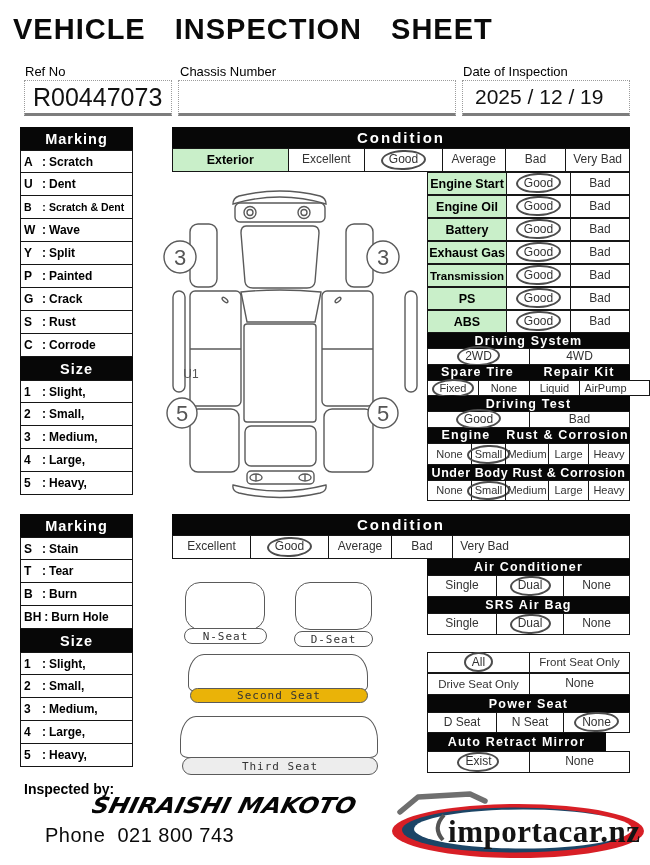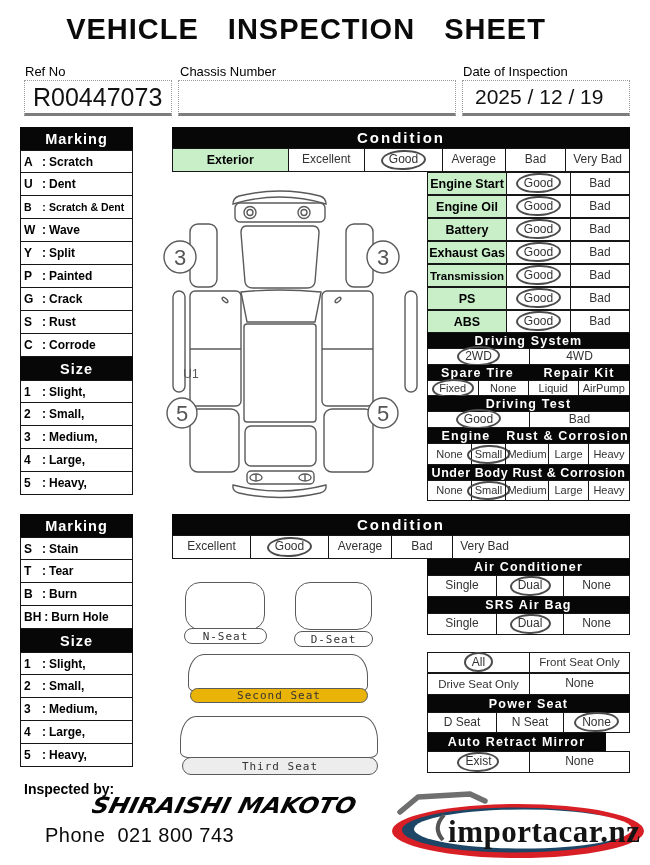--- a/index.html
+++ b/index.html
@@ -1,39 +1,39 @@
 <!DOCTYPE html>
 <html><head>
 <meta charset="utf-8">
 <style>
 *{box-sizing:border-box;margin:0;padding:0}
 body{background:#fff;font-family:"Liberation Sans",sans-serif}
 .sheet{position:relative;width:650px;height:865px;background:#fff;color:#111;overflow:hidden}
 .abs{position:absolute}
-.title{position:absolute;left:0;top:13px;width:612px;text-align:center;font-size:29px;font-weight:bold;letter-spacing:1px;word-spacing:20px;color:#0a0a0a}
+.title{position:absolute;left:13px;top:13px;width:612px;font-size:29px;font-weight:bold;letter-spacing:1px;word-spacing:20px;color:#0a0a0a}
 .flabel{position:absolute;font-size:13px;color:#000}
 .fbox{position:absolute;background:#fff;border:1px dotted #9c9c9c;border-bottom:3px solid #7d7d7d;display:flex;align-items:center;padding-left:8px}
 .bar{position:absolute;background:#070707;color:#fff;display:flex;align-items:center;justify-content:center;font-weight:bold}
 .condbar{font-size:15px;letter-spacing:2px}
 .shdr{font-size:12.5px;letter-spacing:1.2px}
 .tblrow{position:absolute;display:flex;border:1px solid #161616;background:#fff}
 .cell{display:flex;align-items:center;justify-content:center;border-left:1px solid #161616;height:100%;font-size:12px;color:#333;white-space:nowrap;overflow:visible}
 .cell:first-child{border-left:none}
 .green{background:#c9efc9;color:#000;font-weight:bold;font-size:12.5px}
 .opt{position:relative}
 .t{position:relative;display:inline-block;line-height:1.1;padding:0 2px}
 .circled .t::after{content:"";position:absolute;left:-0.5em;right:-0.5em;top:-0.3em;bottom:-0.3em;border:2.8px solid #4c4c4c;border-radius:50%;transform:rotate(-2deg);pointer-events:none}
 .legend{position:absolute;width:113px}
 .lhdr{height:23px;background:#070707;color:#fff;font-size:14.5px;font-weight:bold;display:flex;align-items:center;justify-content:center;letter-spacing:1px}
 .lrow{height:23px;border:1px solid #161616;border-top:none;display:flex;align-items:center;background:#fff;font-weight:bold;font-size:12px;padding-left:3px;white-space:nowrap;overflow:hidden;color:#000}
 .lrow.first{border-top:1px solid #161616}
 .lcode{min-width:15px}
 .lcolon{width:10px;text-align:center}
 .lcolon::before{content:":"}
-.hsplit{display:flex;width:100%;height:100%;align-items:center}
+.hsplit{display:flex;width:100%;height:100%;}
 .hsplit span{display:block;text-align:center}
 .seatback{position:absolute;border:1.4px solid #5a5a5a;background:#fff}
 .seatbar{position:absolute;border:1.4px solid #5a5a5a;background:#fff;display:flex;align-items:center;justify-content:center;font-size:11px;letter-spacing:1px;color:#333;font-family:"DejaVu Sans Mono",monospace;border-radius:9px}
 .sig{position:absolute;overflow:hidden;height:28px}
 .sig span{display:inline-block;font-family:"DejaVu Sans",sans-serif;font-style:italic;font-weight:bold;font-size:24px;white-space:nowrap;transform:skewX(-14deg) scaleY(0.92);color:#050505}
 .phone{position:absolute;font-size:20px;color:#0a0a0a;white-space:pre;letter-spacing:0.5px}
 .insp{position:absolute;font-size:14px;font-weight:bold;color:#000000}
 
 .w115{width:115px}.w77{width:77px}.w78{width:78px}.w63{width:63px}.w61{width:61px}.w64{width:64px}
 .w62f{flex:1}.w101{width:101px}.w50{width:50px}.w51{width:51px}.w52{width:52px}
@@ -227,21 +227,21 @@
     <div class="cell opt w62f">
         <span class="t">4WD</span>
       </div>
   </div>
   <div class="bar shdr" style="left:427px;top:365px;width:203px;height:15px">
     <div class="hsplit">
         <span style="width:101px">Spare Tire</span>
         <span style="flex:1">Repair Kit</span>
       </div>
   </div>
-  <div class="tblrow f11" style="left:427px;top:380px;width:203px;height:16px">
+  <div class="tblrow f11" style="left:427px;top:380px;width:223px;height:16px">
     <div class="cell opt w50 circled">
         <span class="t">Fixed</span>
       </div>
     <div class="cell opt w51">
         <span class="t">None</span>
       </div>
     <div class="cell opt w50">
         <span class="t">Liquid</span>
       </div>
     <div class="cell opt w52">

